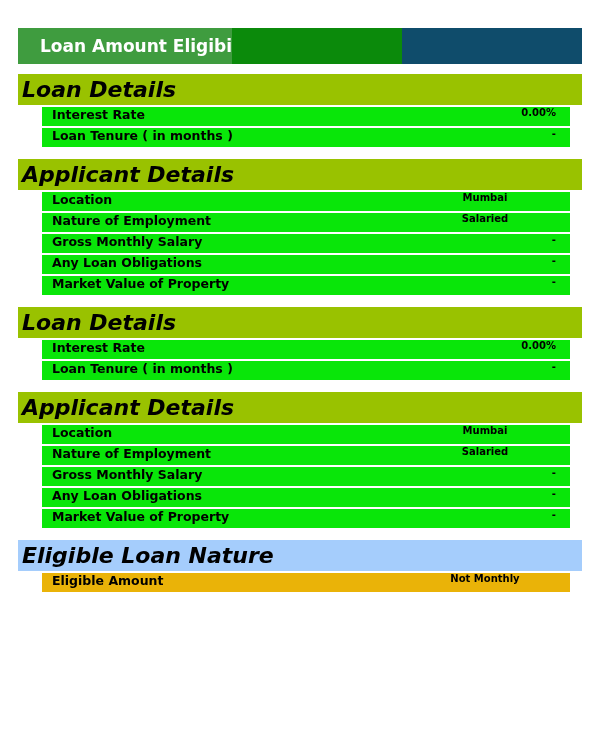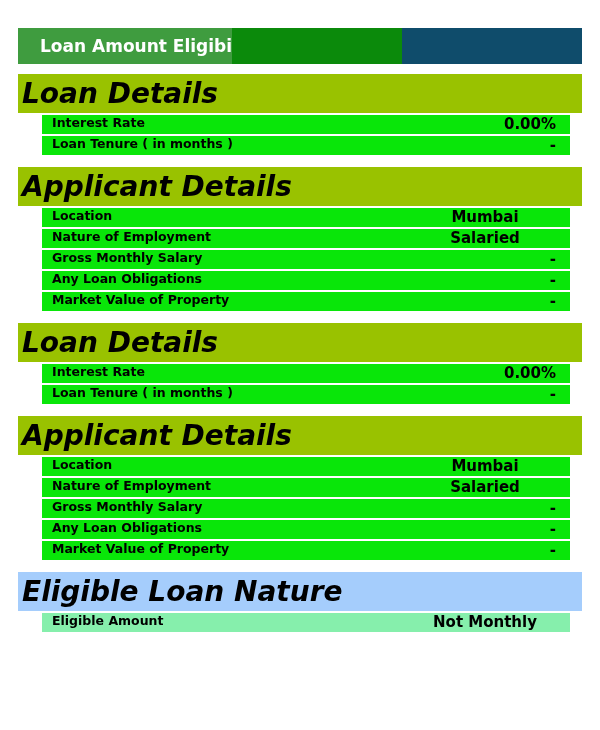--- a/index.html
+++ b/index.html
@@ -21,48 +21,48 @@
   }
   .title-seg { height: 100%; }
   .title-seg.a { background: #3f9c3f; width: 38%; display:flex; align-items:center; padding-left: 22px;}
   .title-seg.b { background: #0b8a0b; width: 30%; }
   .title-seg.c { background: #0f4c6b; width: 32%; }
   .title-text { white-space: nowrap; }
 
   .section { margin-bottom: 12px; }
   .section-header {
     background: #99c200;
-    font-size: 28px;
+    font-size: 22px;
     font-weight: 900;
     font-style: italic;
     padding: 3px 4px 3px 4px;
     color: #000;
   }
   .section-header.blue {
     background: #a5cdfc;
   }
   .rows { margin-top: 2px; }
   .row {
     display: flex;
     background: #09e609;
     margin: 0 12px 2px 24px;
     height: 19px;
     align-items: flex-start;
     padding: 0 10px 0 10px;
   }
-  .row.blue { background: #86efac; }
+  .row.blue { background: #eab308; }
   .row .label {
     flex: 1;
     font-weight: bold;
     font-size: 12.5px;
     color: #000;
   }
   .row .value {
     font-weight: bold;
-    font-size: 15px;
+    font-size: 10px;
     color: #000;
     text-align: center;
     min-width: 150px;
   }
   .row .value.right { text-align: right; min-width: 100px; padding-right: 4px;}
 </style>
 </head>
 <body>
 
 <div class="title-bar">

